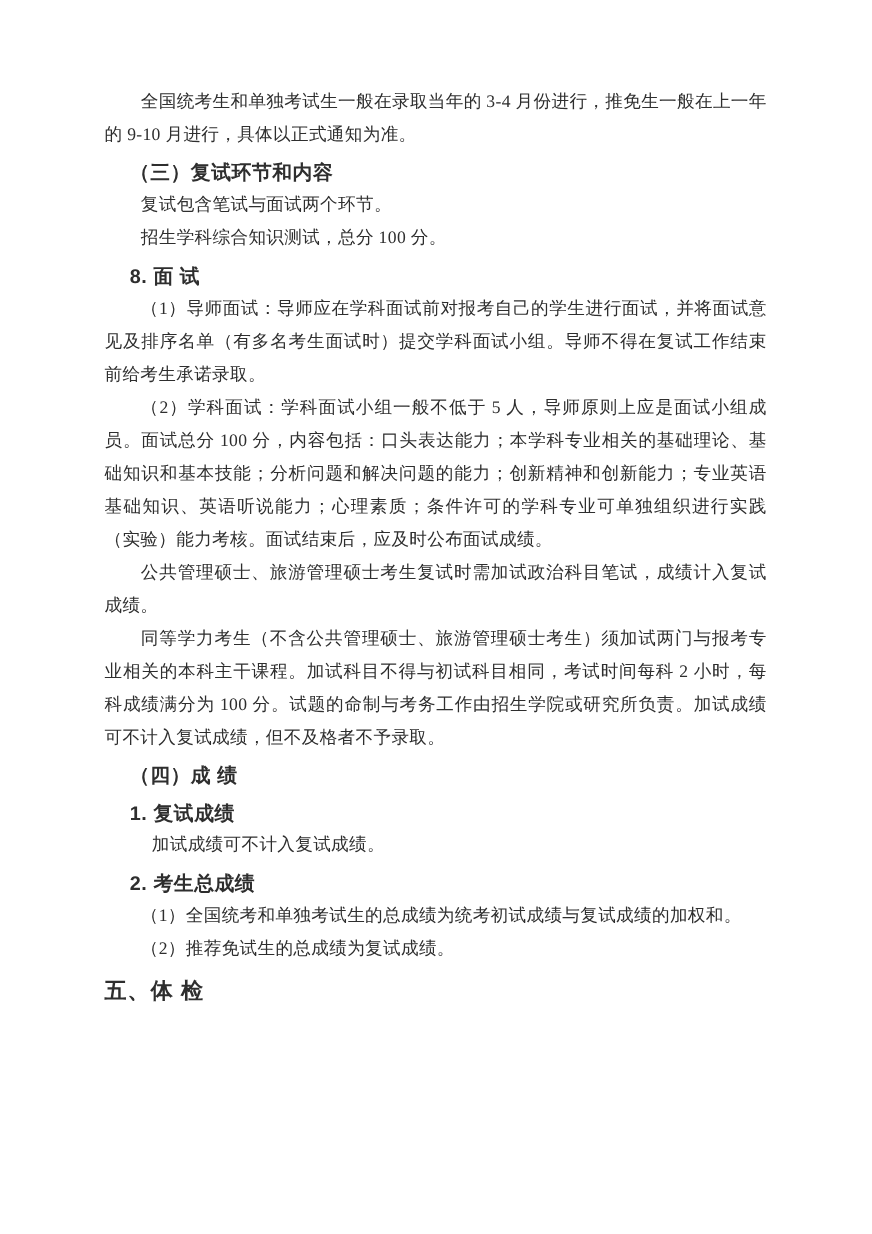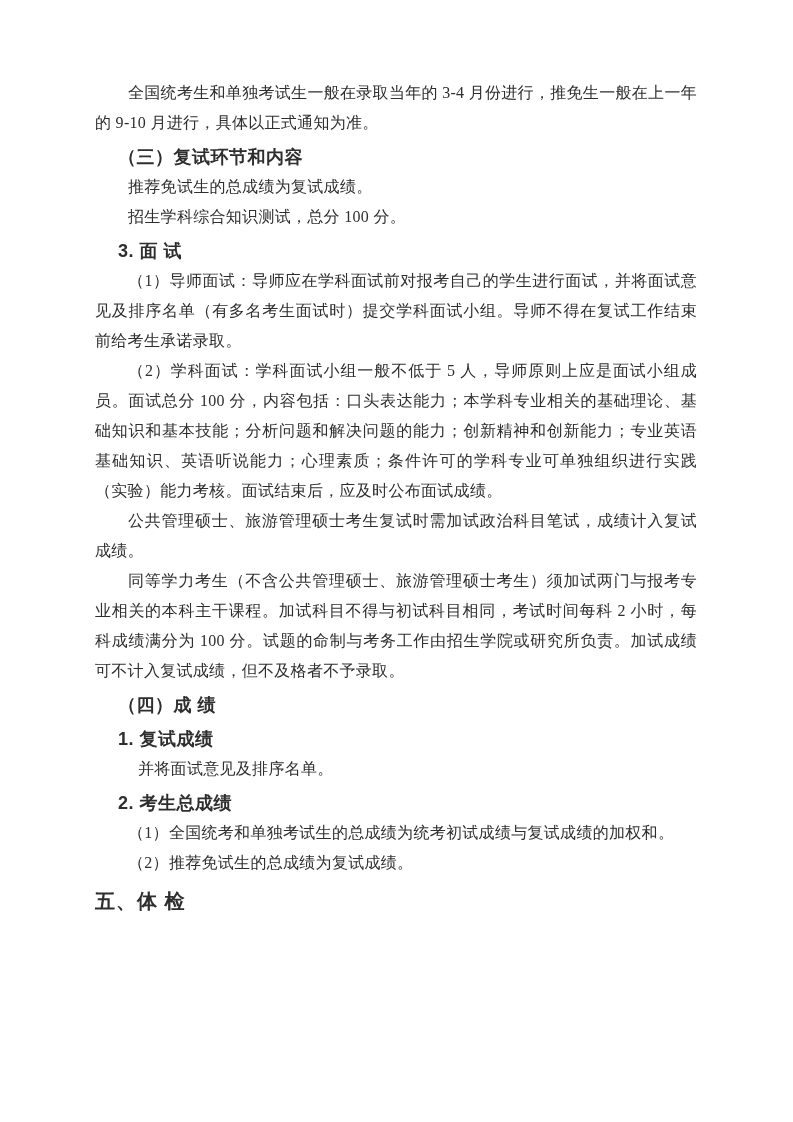--- a/index.html
+++ b/index.html
@@ -58,27 +58,27 @@
     padding-left: 0;
     letter-spacing: 1px;
   }
 </style>
 </head>
 <body>
 
 <main class="page">
   <p class="doc-block para">全国统考生和单独考试生一般在录取当年的 3-4 月份进行，推免生一般在上一年的 9-10 月进行，具体以正式通知为准。</p>
   <p class="doc-block h-sub">（三）复试环节和内容</p>
-  <p class="doc-block para">推荐免试生的总成绩为复试成绩。</p>
+  <p class="doc-block para">复试包含笔试与面试两个环节。</p>
   <p class="doc-block para">招生学科综合知识测试，总分 100 分。</p>
-  <p class="doc-block h-num">3. 面 试</p>
+  <p class="doc-block h-num">8. 面 试</p>
   <p class="doc-block para">（1）导师面试：导师应在学科面试前对报考自己的学生进行面试，并将面试意见及排序名单（有多名考生面试时）提交学科面试小组。导师不得在复试工作结束前给考生承诺录取。</p>
   <p class="doc-block para">（2）学科面试：学科面试小组一般不低于 5 人，导师原则上应是面试小组成员。面试总分 100 分，内容包括：口头表达能力；本学科专业相关的基础理论、基础知识和基本技能；分析问题和解决问题的能力；创新精神和创新能力；专业英语基础知识、英语听说能力；心理素质；条件许可的学科专业可单独组织进行实践（实验）能力考核。面试结束后，应及时公布面试成绩。</p>
   <p class="doc-block para">公共管理硕士、旅游管理硕士考生复试时需加试政治科目笔试，成绩计入复试成绩。</p>
   <p class="doc-block para">同等学力考生（不含公共管理硕士、旅游管理硕士考生）须加试两门与报考专业相关的本科主干课程。加试科目不得与初试科目相同，考试时间每科 2 小时，每科成绩满分为 100 分。试题的命制与考务工作由招生学院或研究所负责。加试成绩可不计入复试成绩，但不及格者不予录取。</p>
   <p class="doc-block h-sub">（四）成 绩</p>
   <p class="doc-block h-num">1. 复试成绩</p>
-  <p class="doc-block para-deep">并将面试意见及排序名单。</p>
+  <p class="doc-block para-deep">加试成绩可不计入复试成绩。</p>
   <p class="doc-block h-num">2. 考生总成绩</p>
   <p class="doc-block para">（1）全国统考和单独考试生的总成绩为统考初试成绩与复试成绩的加权和。</p>
   <p class="doc-block para">（2）推荐免试生的总成绩为复试成绩。</p>
   <p class="doc-block h-top">五、体 检</p>
 </main>
 
 </body></html>

